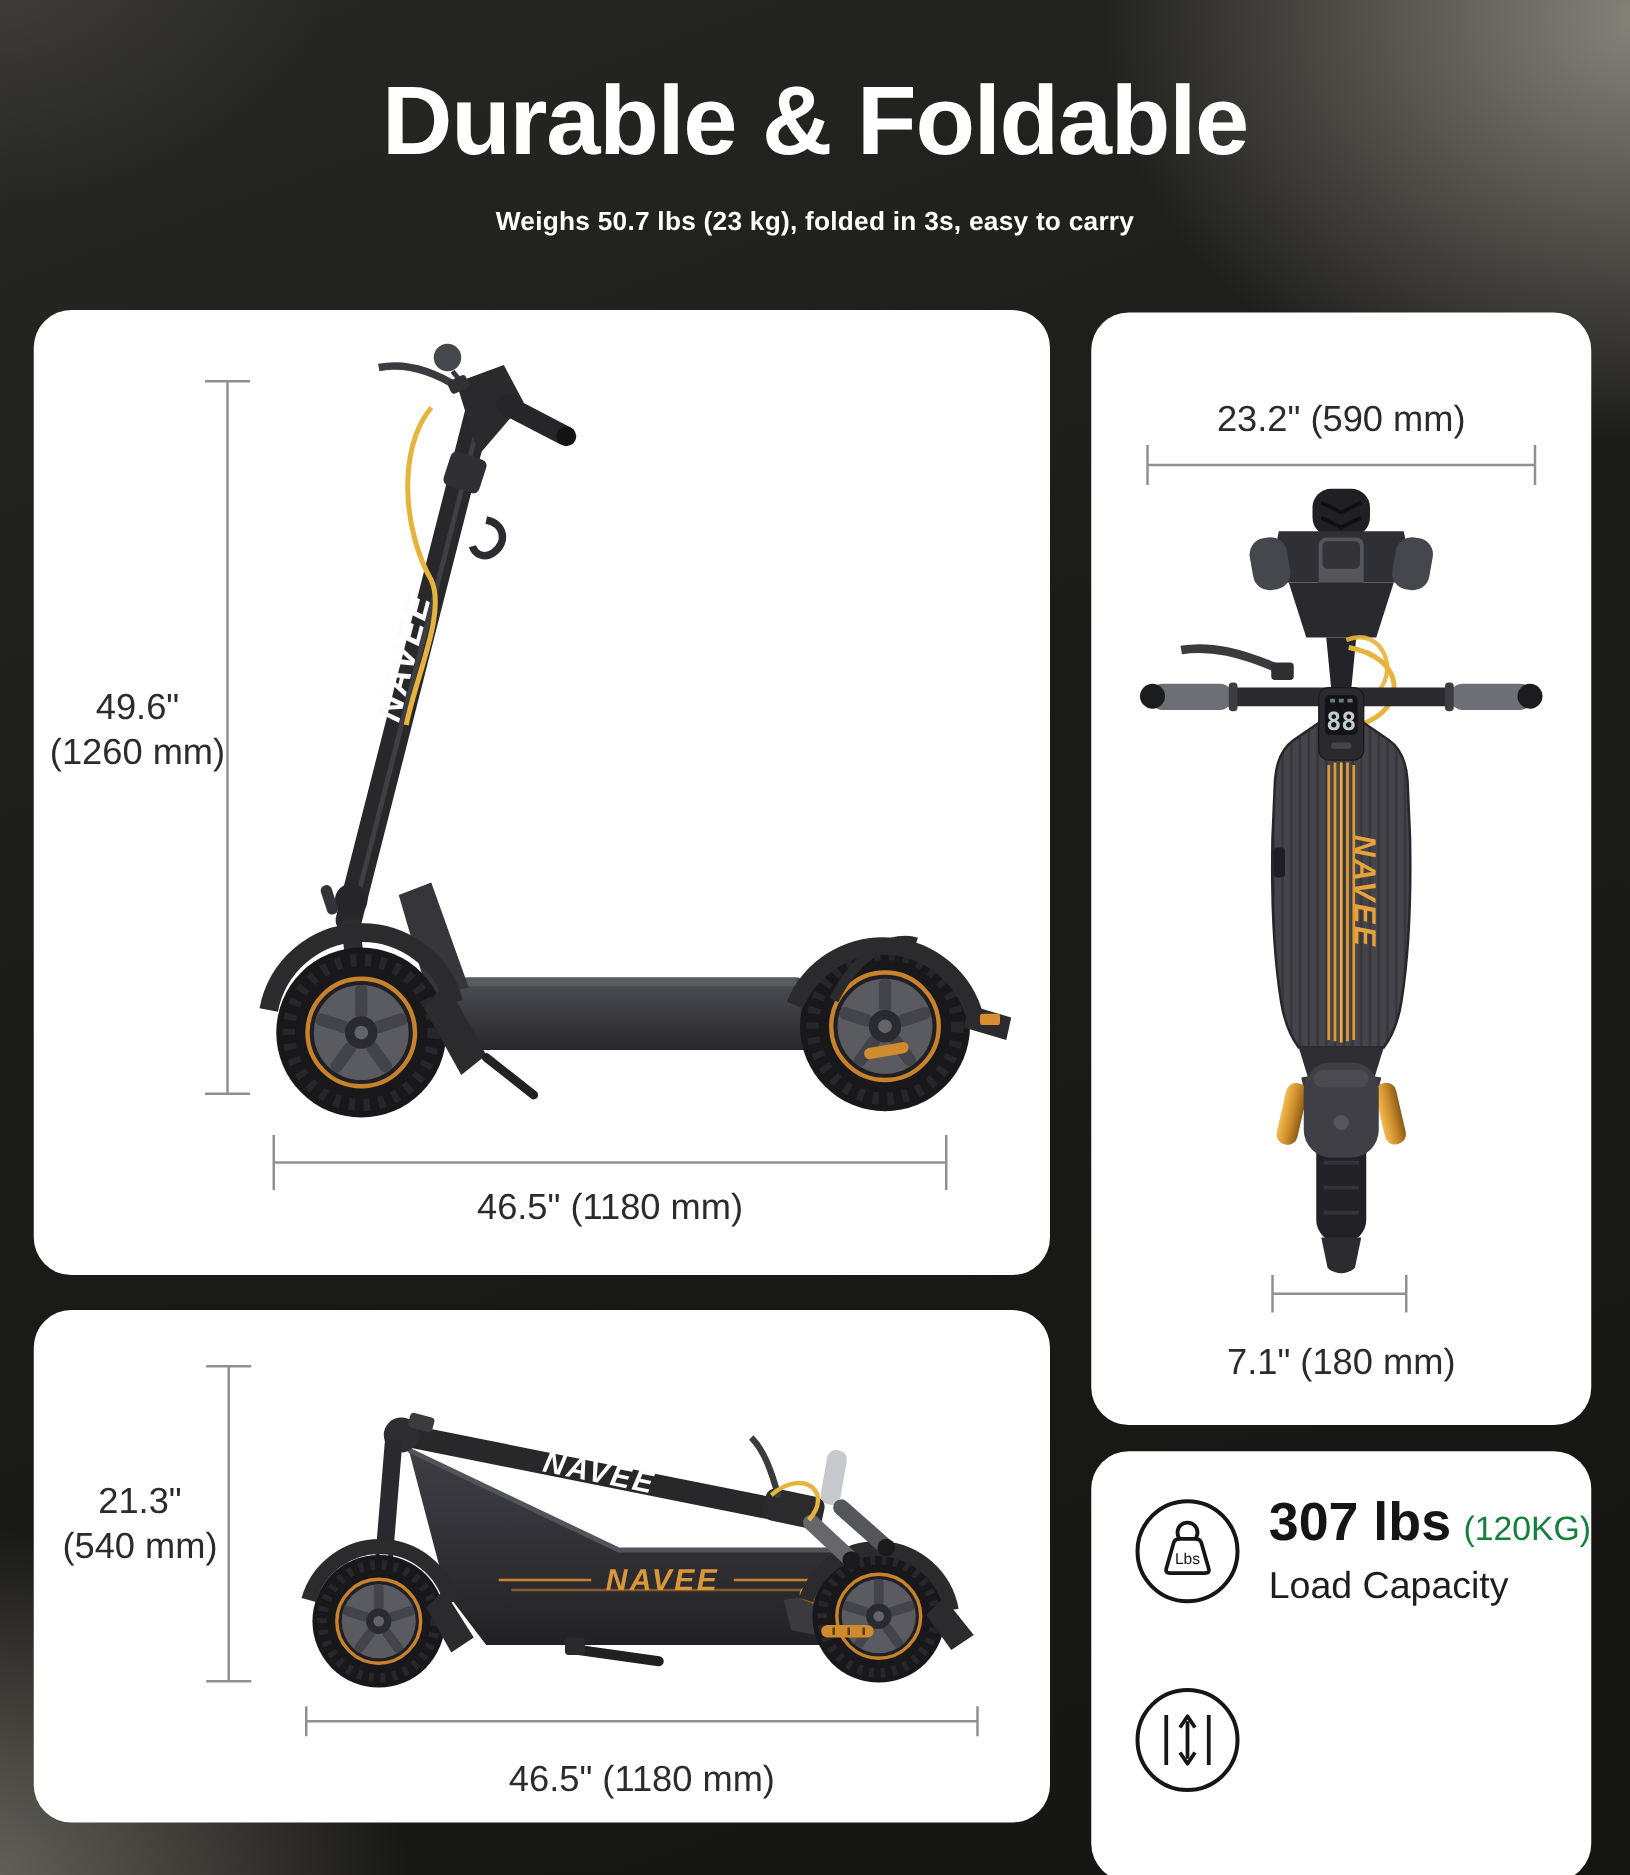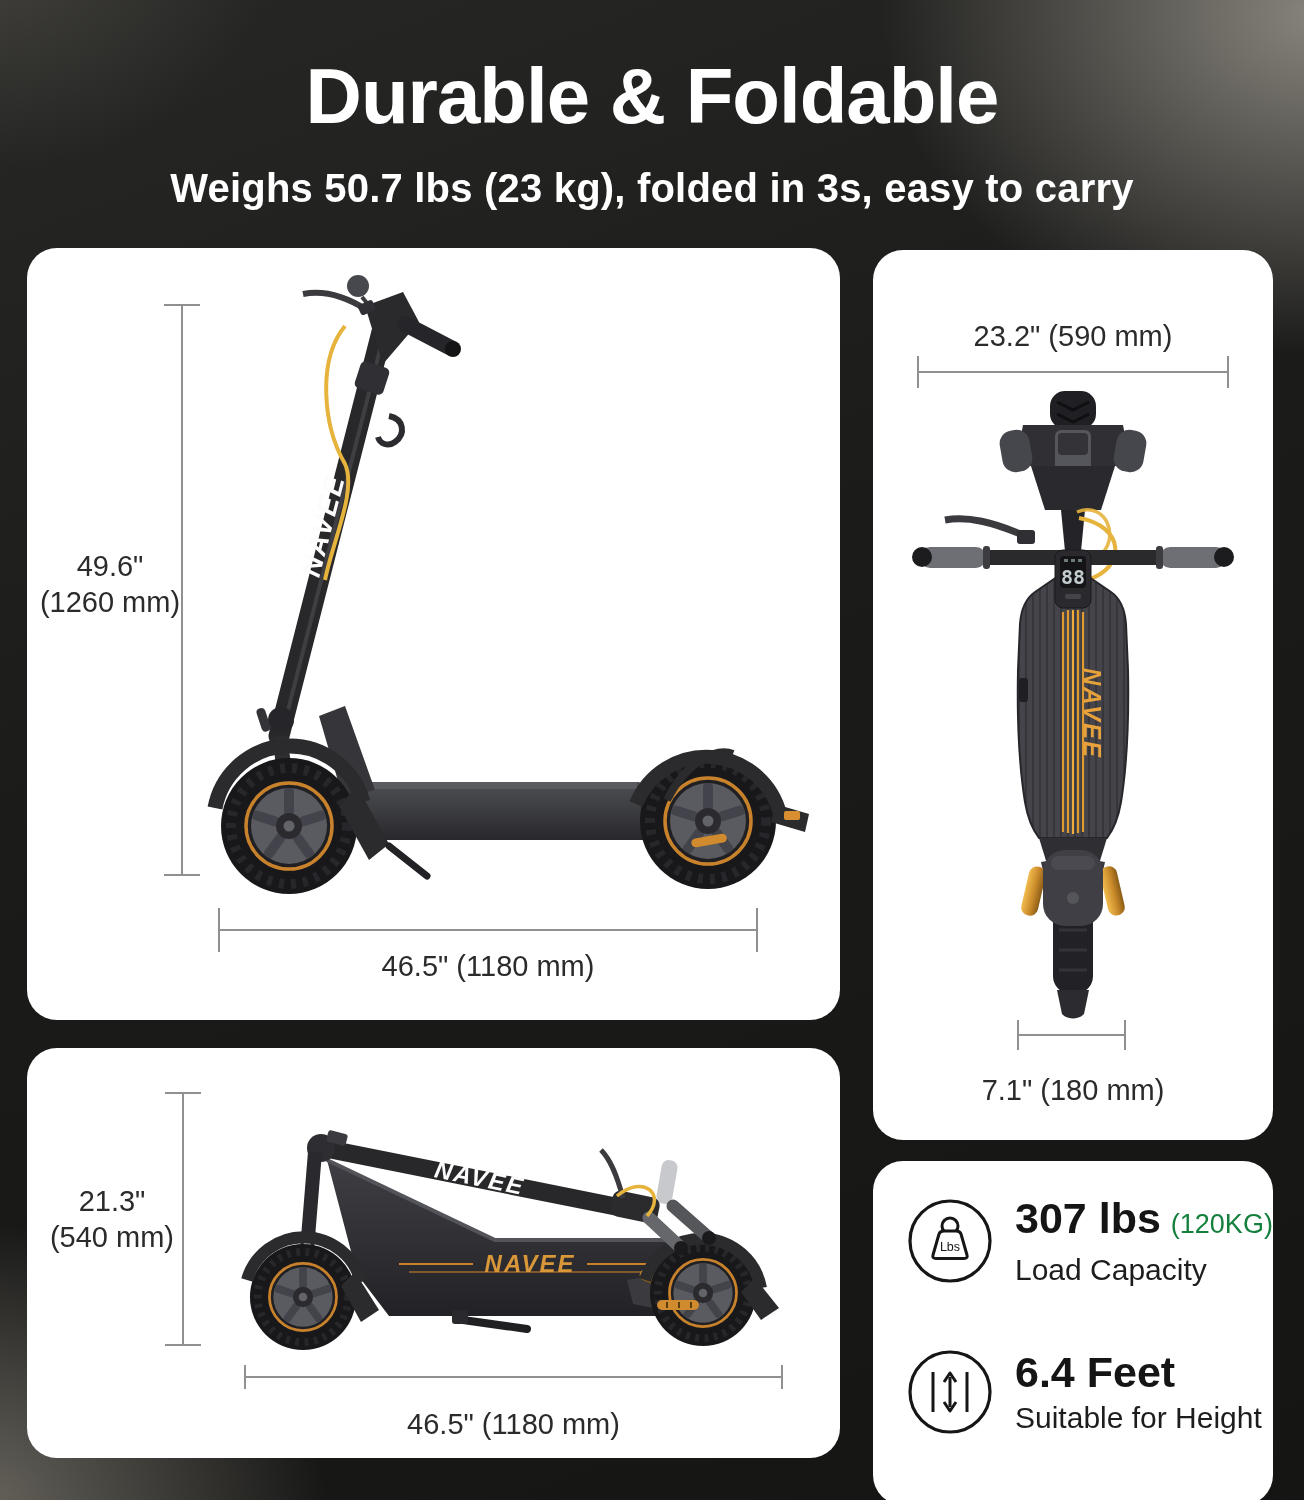--- a/index.html
+++ b/index.html
@@ -7,21 +7,21 @@
     position:relative;width:1304px;height:1500px;overflow:hidden;
     font-family:"Liberation Sans", sans-serif;
     background:
       radial-gradient(ellipse 640px 500px at 101% 1%, rgba(140,137,128,.95), rgba(140,137,128,0) 68%),
       radial-gradient(ellipse 540px 430px at -3% 101%, rgba(116,113,104,.9), rgba(116,113,104,0) 68%),
       radial-gradient(ellipse 430px 330px at -2% -4%, rgba(92,90,84,.55), rgba(92,90,84,0) 70%),
       linear-gradient(160deg,#272725 0%,#1b1b1a 42%,#151514 100%);
   }
   .hdr{position:absolute;top:0;left:0;width:100%;text-align:center;color:#fff;}
   .hdr h1{margin:54px 0 0 0;font-size:78px;font-weight:700;letter-spacing:-1px;line-height:1.1;}
-  .hdr p{margin:26px 0 0 0;font-size:40px;font-weight:700;letter-spacing:.2px;}
+  .hdr p{margin:26px 0 0 0;font-size:21px;font-weight:700;letter-spacing:.2px;}
   .card{position:absolute;background:#fff;border-radius:30px;}
   .card-side{left:27px;top:248px;width:813px;height:772px;}
   .card-top{left:873px;top:250px;width:400px;height:890px;}
   .card-folded{left:27px;top:1048px;width:813px;height:410px;}
   .card-specs{left:873px;top:1161px;width:400px;height:344px;}
   .card svg.illu{position:absolute;left:0;top:0;}
   .dim-label{position:absolute;color:#2b2b2b;font-size:29px;line-height:36px;text-align:center;white-space:nowrap;}
   .spec-row{position:absolute;left:34px;display:flex;align-items:center;gap:22px;color:#151515;}
   .spec-text .big{font-size:43px;font-weight:700;line-height:46px;}
   .spec-text .big .alt{font-size:27px;font-weight:400;color:#15803d;margin-left:10px;}
@@ -290,20 +290,16 @@
     </div>
     <div class="spec-row" style="top:188px;">
       <svg width="86" height="86" viewBox="-43 -43 86 86">
         <circle r="40" fill="none" stroke="#161616" stroke-width="3.2"></circle>
         <line x1="-17" y1="-20" x2="-17" y2="20" stroke="#161616" stroke-width="3"></line>
         <line x1="17" y1="-20" x2="17" y2="20" stroke="#161616" stroke-width="3"></line>
         <line x1="0" y1="-15" x2="0" y2="15" stroke="#161616" stroke-width="3"></line>
         <path d="M-6,-10 L0,-19 L6,-10" fill="none" stroke="#161616" stroke-width="3" stroke-linejoin="round"></path>
         <path d="M-6,10 L0,19 L6,10" fill="none" stroke="#161616" stroke-width="3" stroke-linejoin="round"></path>
       </svg>
-      <div class="spec-text">
-        <div class="big">6.4 Feet</div>
-        <div class="cap">Suitable for Height</div>
-      </div>
     </div>
   </section>
 
 </div>
 
 </body></html>

